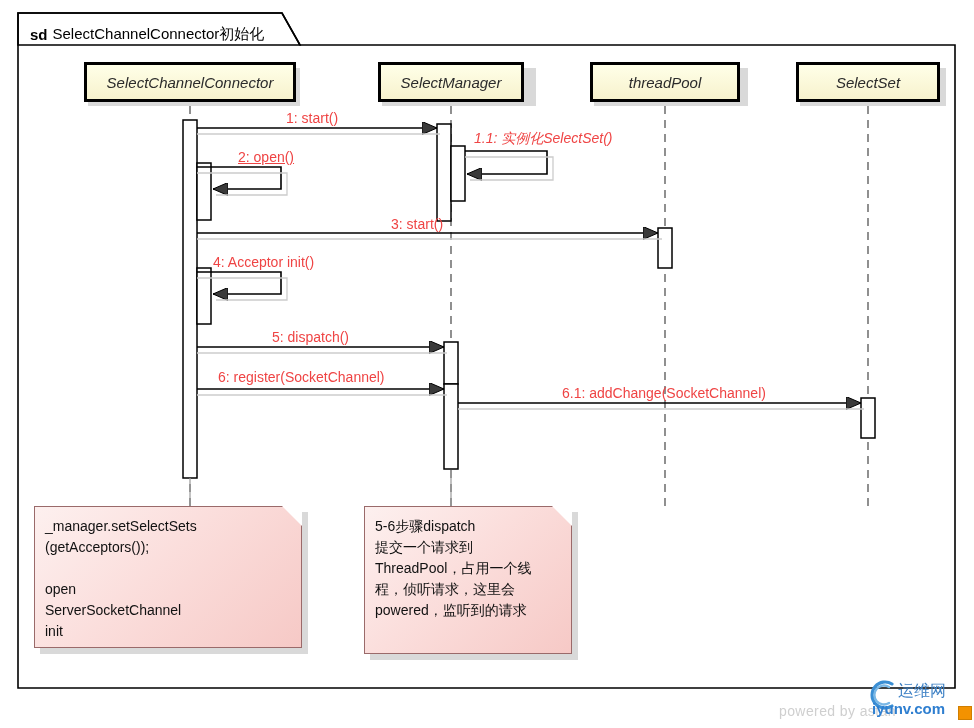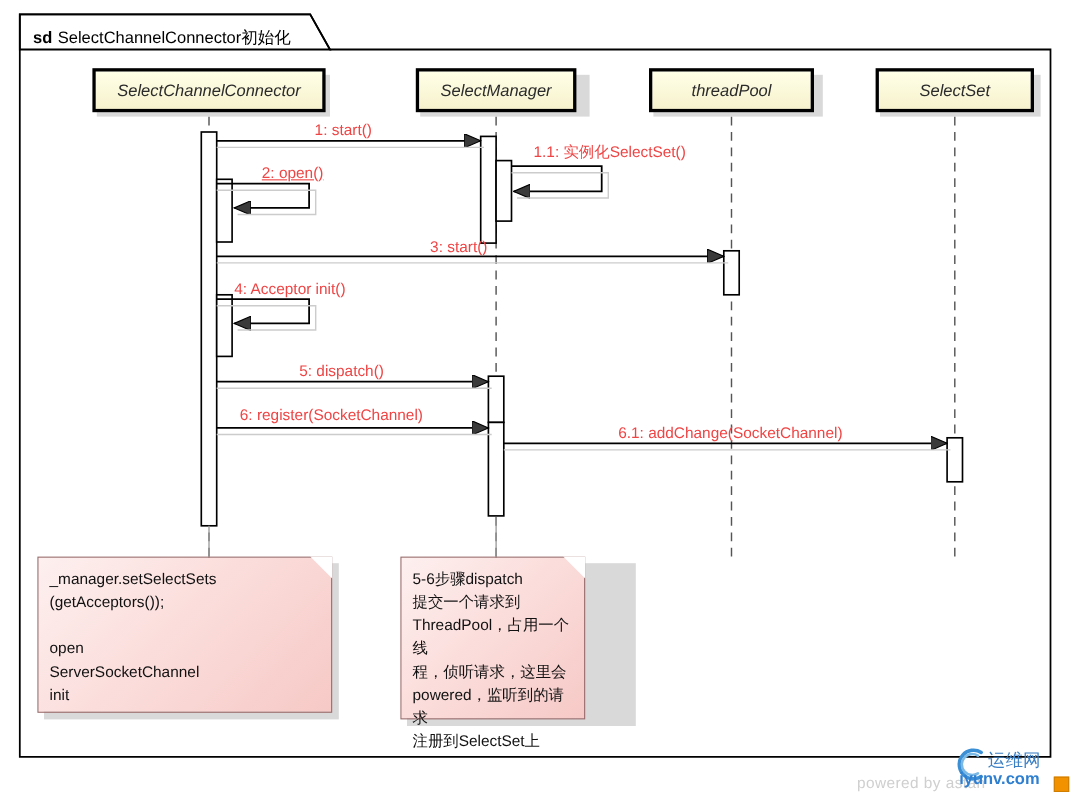--- a/index.html
+++ b/index.html
@@ -205,21 +205,21 @@
   </div>
   <div class="head" style="left:590px;top:62px;width:150px;height:40px;">
     <span>threadPool</span>
   </div>
   <div class="head" style="left:796px;top:62px;width:144px;height:40px;">
     <span>SelectSet</span>
   </div>
 
   <div class="msg" style="left:286px;top:110px;">1: start()</div>
 
-  <div class="msg" style="left:485px;top:130px;">1.1: 实例化SelectSet()</div>
+  <div class="msg" style="left:474px;top:130px;font-style:italic;">1.1: 实例化SelectSet()</div>
 
   <div class="msg" style="left:238px;top:149px;text-decoration:underline;">2: open()</div>
 
   <div class="msg" style="left:391px;top:216px;">3: start()</div>
 
   <div class="msg" style="left:213px;top:254px;">4: Acceptor init()</div>
 
   <div class="msg" style="left:272px;top:329px;">5: dispatch()</div>
 
   <div class="msg" style="left:218px;top:369px;">6: register(SocketChannel)</div>
@@ -229,28 +229,27 @@
   <div class="note" style="left:34px;top:506px;width:268px;height:142px;">
     <div class="foldline"></div>
     <span class="note-line">_manager.setSelectSets</span>
     <span class="note-line">(getAcceptors());</span>
     <span class="note-line"></span>
     <span class="note-line">open</span>
     <span class="note-line">ServerSocketChannel</span>
     <span class="note-line">init</span>
   </div>
 
-  <div class="note" style="left:364px;top:506px;width:168px;height:148px;">
+  <div class="note" style="left:364px;top:506px;width:208px;height:148px;">
     <div class="foldline"></div>
     <span class="note-line">5-6步骤dispatch</span>
     <span class="note-line">提交一个请求到</span>
     <span class="note-line">ThreadPool，占用一个线</span>
     <span class="note-line">程，侦听请求，这里会</span>
     <span class="note-line">powered，监听到的请求</span>
-    <span class="note-line">注册到SelectSet上</span>
   </div>
 
   <div class="wm">
     <div class="wm-powered">powered by astah</div>
     <svg class="wm-ring" viewBox="0 0 30 30">
       <path d="M24,4 A13,13 0 1,0 24,26" fill="none" stroke="#3b8fd4" stroke-width="3.2" stroke-linecap="round"></path>
       <path d="M21,7 A9.5,9.5 0 1,0 21,23" fill="none" stroke="#7ab8e6" stroke-width="2.4" stroke-linecap="round"></path>
     </svg>
     <div class="wm-cn">运维网</div>
     <div class="wm-iyunv">iyunv.com</div>

